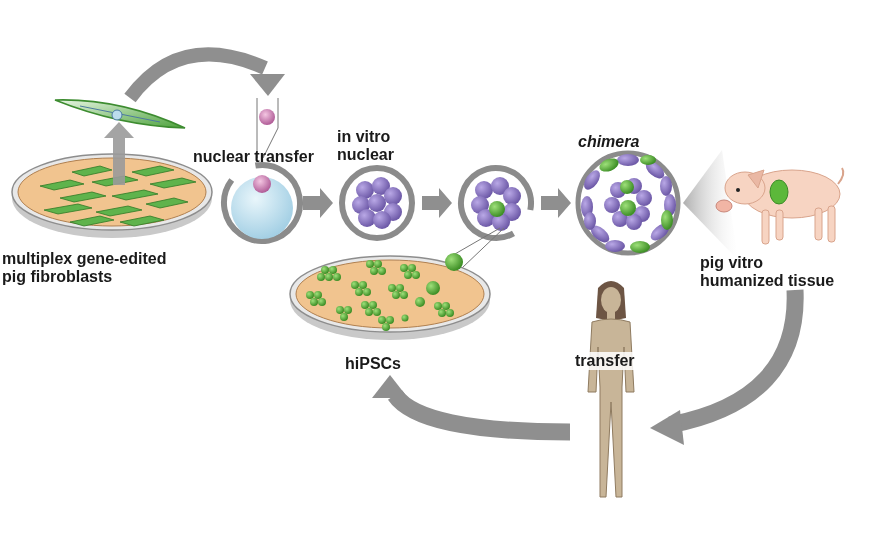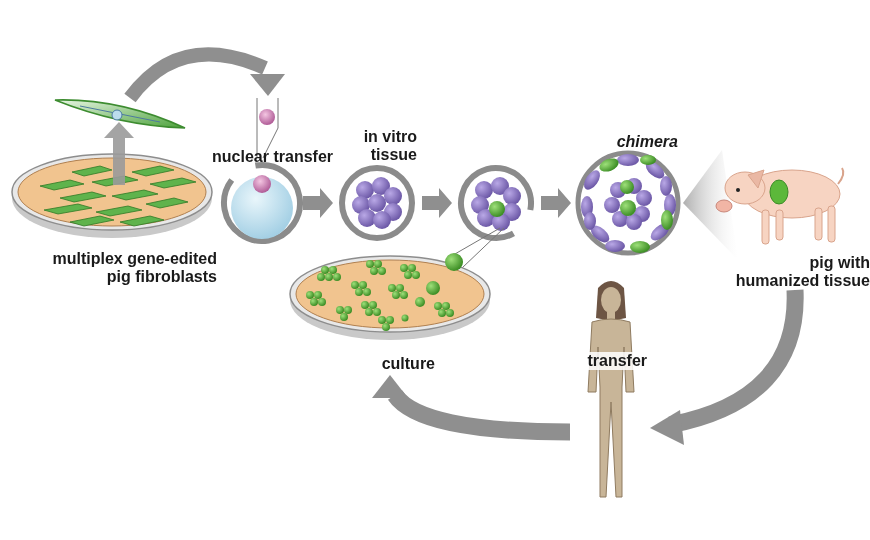--- a/index.html
+++ b/index.html
@@ -1,18 +1,18 @@
 <!DOCTYPE html>
 <html><head>
 <meta charset="utf-8">
 <style>
   html, body { margin: 0; padding: 0; background: #ffffff; }
   body { width: 870px; height: 540px; position: relative; overflow: hidden; font-family: "Liberation Sans", sans-serif; }
   #stage { position: absolute; left: 0; top: 0; width: 870px; height: 540px; }
-  .lbl { position: absolute; font-family: "Liberation Sans", sans-serif; font-weight: bold; font-size: 16px; color: #1a1a1a; text-align: right; line-height: 18px; white-space: nowrap; }
+  .lbl { position: absolute; font-family: "Liberation Sans", sans-serif; font-weight: bold; font-size: 16px; color: #1a1a1a; text-align: left; line-height: 18px; white-space: nowrap; }
 </style>
 </head>
 <body>
 
 <div id="stage">
 <svg width="870" height="540" viewBox="0 0 870 540" xmlns="http://www.w3.org/2000/svg">
   <defs>
     <radialGradient id="gPurple" cx="35%" cy="35%" r="65%">
       <stop offset="0%" stop-color="#b9a8e6"></stop>
           <stop offset="100%" stop-color="#6e5aa8"></stop>
@@ -227,22 +227,22 @@
   </g>
 </svg>
 
 <div class="lbl" style="left:193px;top:148px;width:140px;">nuclear transfer</div>
 <div class="lbl" style="left:2px;top:250px;width:215px;">
   <div>multiplex gene-edited</div>
   <div>pig fibroblasts</div>
 </div>
 <div class="lbl" style="left:337px;top:128px;width:80px;">
   <div>in vitro</div>
-  <div>tissue</div>
+  <div>nuclear</div>
 </div>
 <div class="lbl" style="left:578px;top:133px;width:100px;font-style:italic;">chimera</div>
 <div class="lbl" style="left:700px;top:254px;width:170px;">
-  <div>pig with</div>
+  <div>pig vitro</div>
   <div>humanized tissue</div>
 </div>
-<div class="lbl" style="left:345px;top:355px;width:90px;">culture</div>
+<div class="lbl" style="left:345px;top:355px;width:90px;">hiPSCs</div>
 <div class="lbl" style="left:575px;top:352px;width:72px;background:rgba(255,255,255,0.85);">transfer</div>
 </div>
 
 </body></html>

